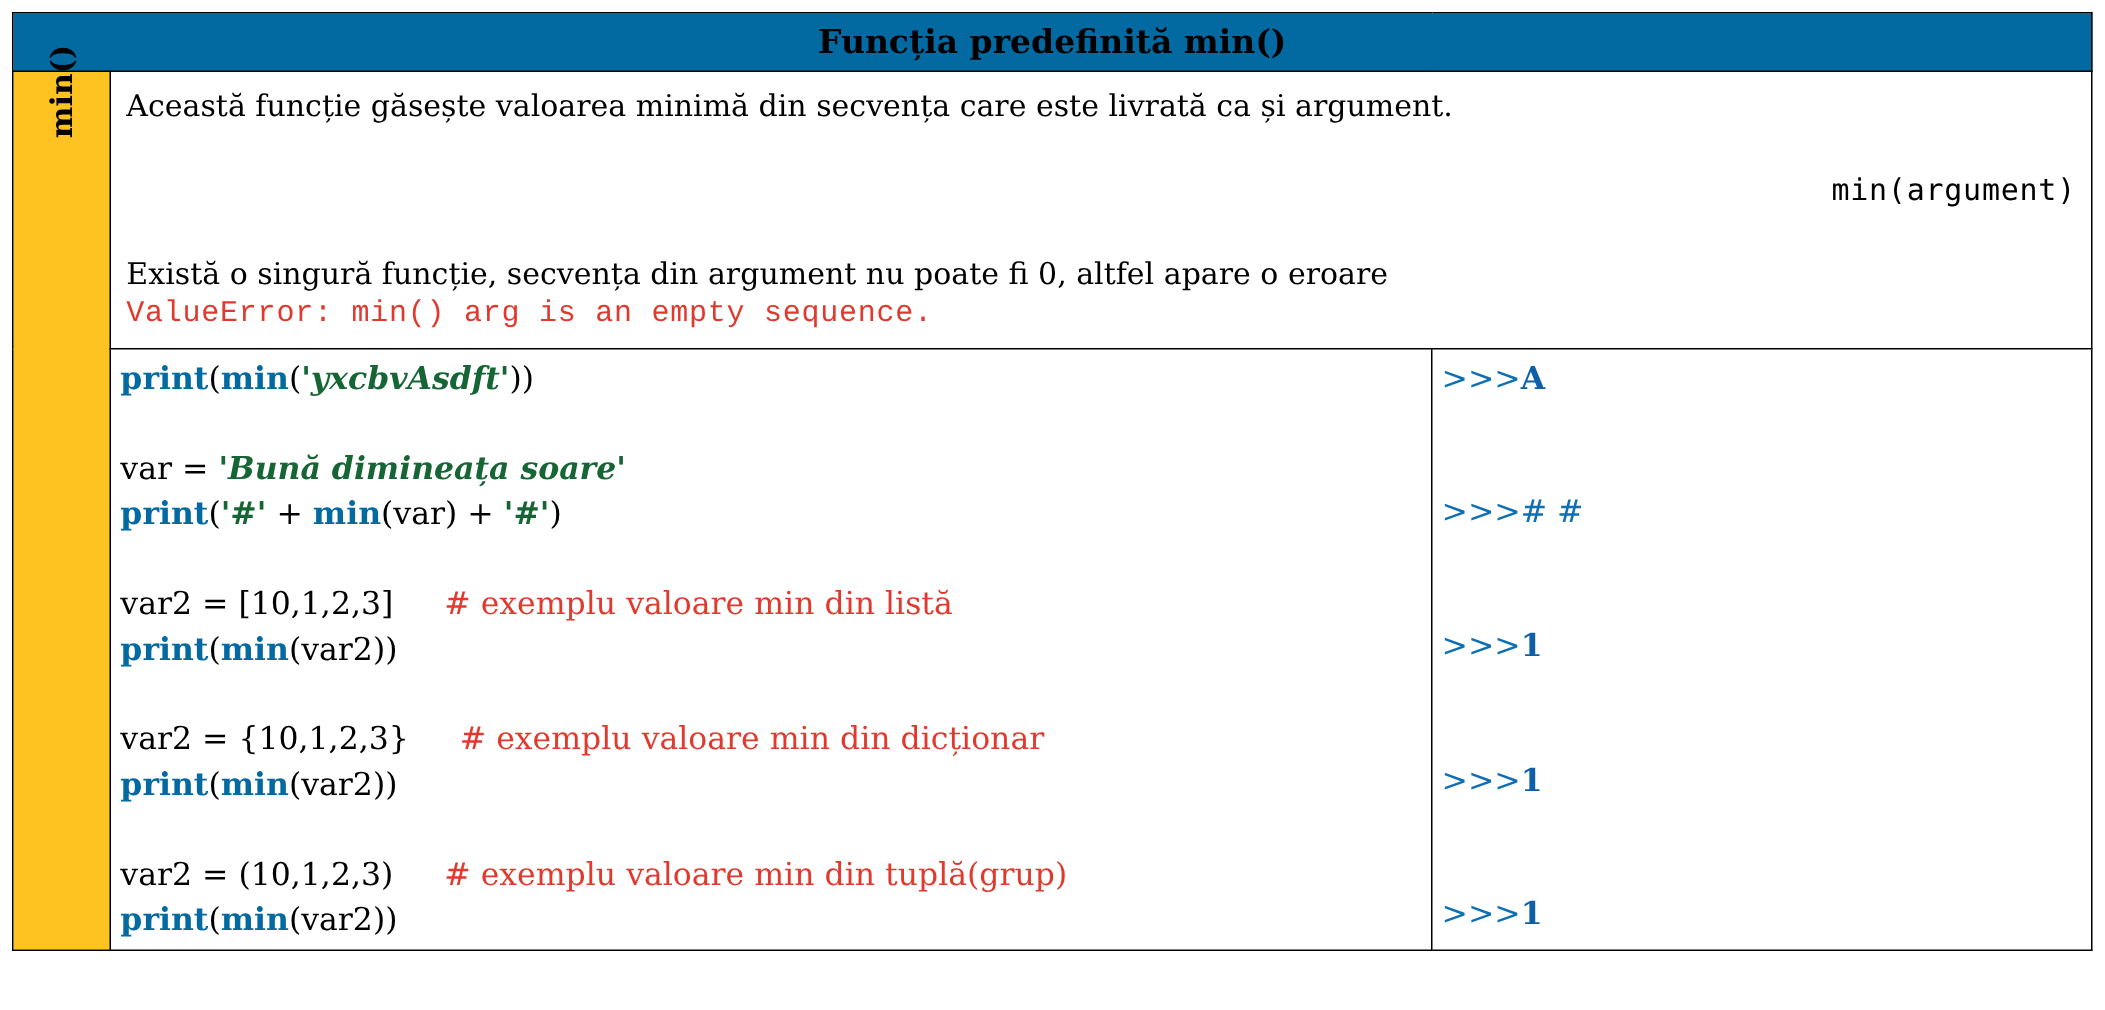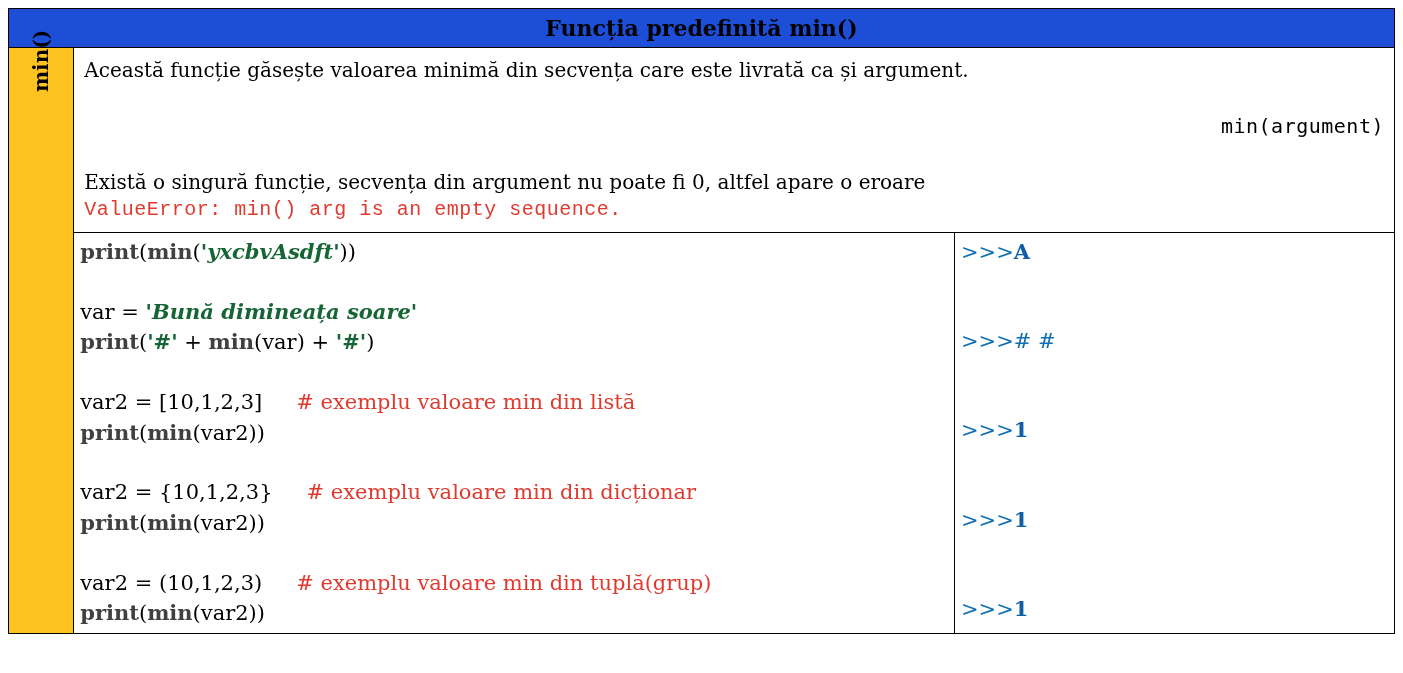--- a/index.html
+++ b/index.html
@@ -14,21 +14,21 @@
   table.main {
     width: 1387px;
     border-collapse: collapse;
     border: 1px solid #000;
   }
   table.main td, table.main th {
     border: 1px solid #000;
     vertical-align: top;
   }
   th.header {
-    background: #1d4ed8;
+    background: #0369a1;
     text-align: center;
     font-weight: bold;
     font-size: 22px;
     padding: 6px 0;
   }
   td.sidebar {
     background: #ffc321;
     width: 44px;
     text-align: center;
     vertical-align: middle;
@@ -60,21 +60,21 @@
   .mono {
     font-family: "DejaVu Sans Mono", "Courier New", monospace;
     letter-spacing: 0.5px;
   }
   .err {
     color: #e03a2f;
     font-family: Liberation Mono, monospace;
     letter-spacing: 0.5px;
   }
   .center { text-align: right; }
-  .kw { color: #404040; font-weight: bold; }
+  .kw { color: #0369a1; font-weight: bold; }
   .str { color: #166534; font-weight: bold; font-style: italic; }
   .cmt { color: #e03a2f; }
   .prompt { color: #0f6fb3; }
   .outb { color: #0f5fa8; font-weight: bold; }
   .blank { height: 1.4em; }
   .codeline { white-space: pre; }
   .spacer { display:inline-block; width: 34px; }
 </style>
 </head>
 <body>

